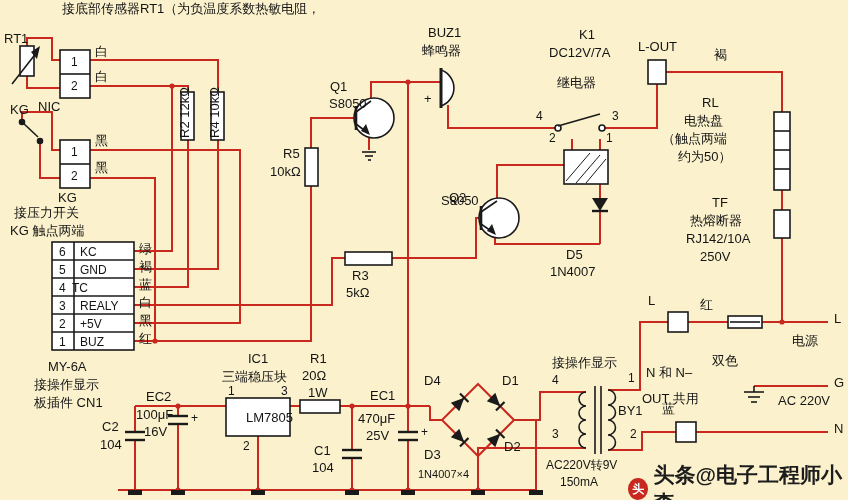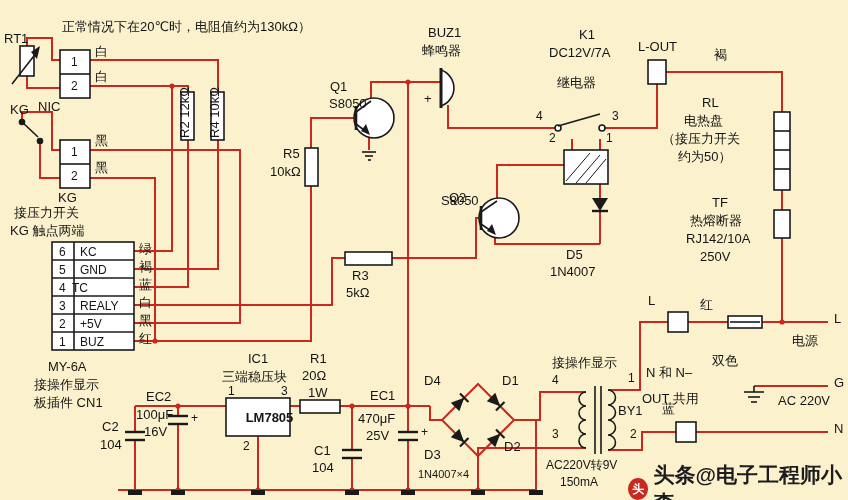--- a/index.html
+++ b/index.html
@@ -3,21 +3,21 @@
 <meta charset="utf-8">
 <style>
   html,body{margin:0;padding:0;}
   #stage{position:relative;width:848px;height:500px;background:#fbf2cd;overflow:hidden;
          font-family:"Liberation Sans","DejaVu Sans",sans-serif;}
   #circuit{position:absolute;left:0;top:0;}
   .lbl{position:absolute;font-size:13px;color:#141414;white-space:nowrap;line-height:1.05;}
   .s12{font-size:12px;}
   .s11{font-size:11px;}
   .vlbl{transform:rotate(-90deg);transform-origin:0 0;}
-  .boxtxt{width:83px;text-align:center;font-weight:bold;}
+  .boxtxt{width:83px;text-align:center;font-weight:normal;}
   .wm{position:absolute;display:flex;align-items:center;gap:5px;font-weight:700;
       font-size:21px;color:#1c1c1c;}
   .wm-icon{width:22px;height:22px;background:#c8281e;border-radius:50%;color:#fff;
       font-size:12px;display:flex;align-items:center;justify-content:center;font-weight:700;}
 </style>
 </head>
 <body>
 
 <div id="stage">
 
@@ -240,21 +240,21 @@
           <rect x="171" y="490" width="14" height="5"></rect>
         <rect x="251" y="490" width="14" height="5"></rect>
           <rect x="345" y="490" width="14" height="5"></rect>
         <rect x="401" y="490" width="14" height="5"></rect>
           <rect x="471" y="490" width="14" height="5"></rect>
         <rect x="529" y="490" width="14" height="5"></rect>
       </g>
     </g>
   </svg>
 
-  <div class="lbl" style="left:62px;top:20px">正常情况下在20℃时，电阻值约为130kΩ）</div>
+  <div class="lbl" style="left:62px;top:2px">接底部传感器RT1（为负温度系数热敏电阻，</div>
 
   <div class="lbl" style="left:4px;top:32px">RT1</div>
   <div class="lbl s12" style="left:71px;top:56px">1</div>
   <div class="lbl s12" style="left:71px;top:80px">2</div>
   <div class="lbl" style="left:95px;top:45px">白</div>
   <div class="lbl" style="left:95px;top:70px">白</div>
   <div class="lbl" style="left:38px;top:100px">NIC</div>
 
   <div class="lbl" style="left:10px;top:103px">KG</div>
   <div class="lbl s12" style="left:71px;top:146px">1</div>
@@ -310,21 +310,21 @@
   <div class="lbl" style="left:557px;top:76px">继电器</div>
   <div class="lbl s12" style="left:536px;top:110px">4</div>
   <div class="lbl s12" style="left:612px;top:110px">3</div>
   <div class="lbl s12" style="left:549px;top:132px">2</div>
   <div class="lbl s12" style="left:606px;top:132px">1</div>
 
   <div class="lbl" style="left:638px;top:40px">L-OUT</div>
   <div class="lbl" style="left:714px;top:48px">褐</div>
   <div class="lbl" style="left:702px;top:96px">RL</div>
   <div class="lbl" style="left:684px;top:114px">电热盘</div>
-  <div class="lbl" style="left:662px;top:132px">（接压力开关</div>
+  <div class="lbl" style="left:662px;top:132px">（触点两端</div>
   <div class="lbl" style="left:678px;top:150px">约为50）</div>
   <div class="lbl" style="left:712px;top:196px">TF</div>
   <div class="lbl" style="left:690px;top:214px">热熔断器</div>
   <div class="lbl" style="left:686px;top:232px">RJ142/10A</div>
   <div class="lbl" style="left:700px;top:250px">250V</div>
 
   <div class="lbl" style="left:566px;top:248px">D5</div>
   <div class="lbl" style="left:550px;top:265px">1N4007</div>
 
   <div class="lbl" style="left:248px;top:352px">IC1</div>

